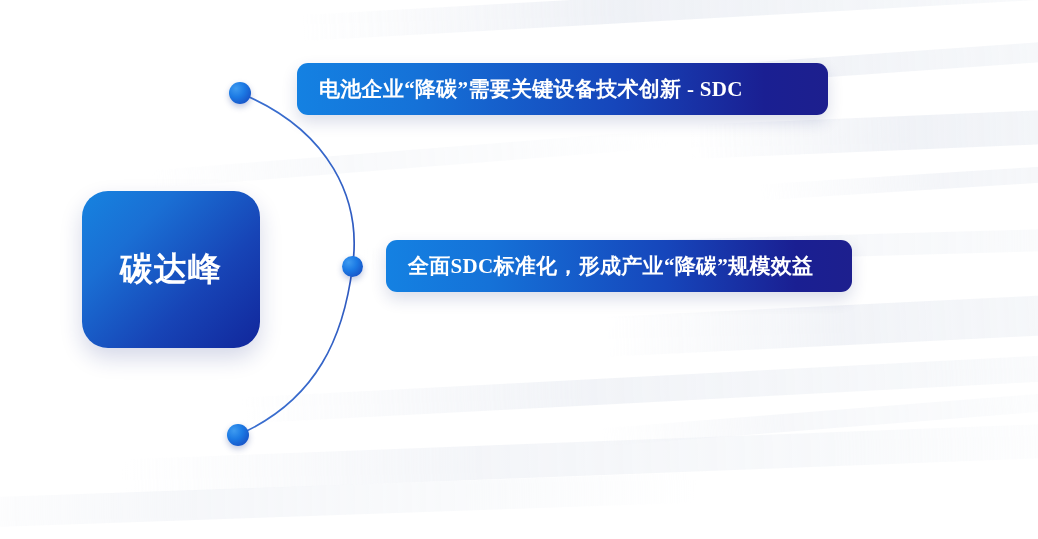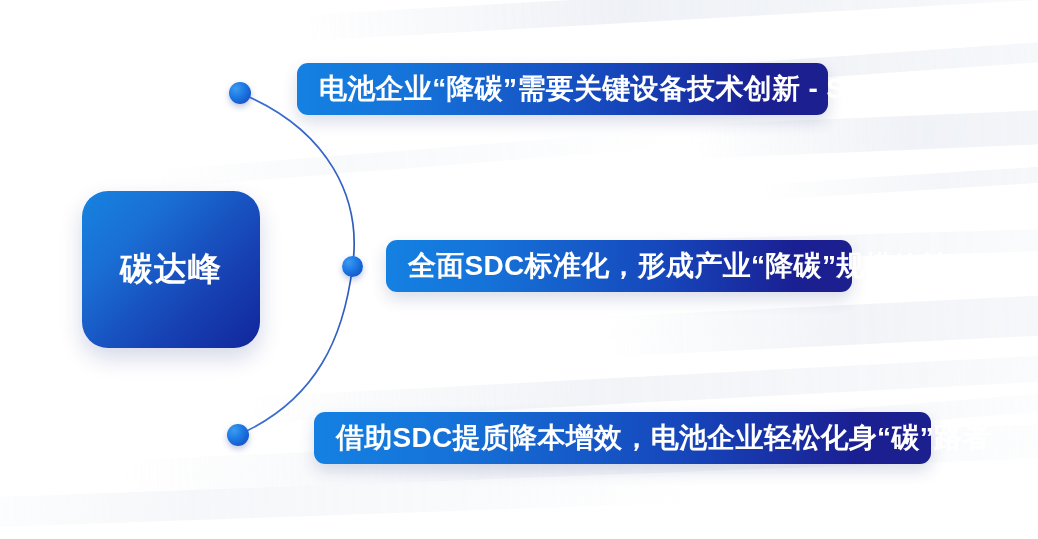--- a/index.html
+++ b/index.html
@@ -94,25 +94,26 @@
     position: absolute;
     height: 52px;
     border-radius: 11px;
     display: flex;
     align-items: center;
     box-shadow: 0 7px 16px rgba(25,45,120,0.16);
     background: linear-gradient(90deg, #1481e2 0%, #1572d8 22%, #1646bb 60%, #1a1f92 88%, #1d1f8e 100%);
   }
   .bar-label {
     color: #ffffff;
-    font-size: 28px;
+    font-size: 21px;
     font-weight: bold;
     letter-spacing: 0.3px;
     white-space: nowrap;
     padding: 0 22px;
+    font-family: Liberation Serif, serif;
   }
   .bar-1 { left: 297px; top: 63px;  width: 531px; }
   .bar-2 { left: 386px; top: 240px; width: 466px; }
   .bar-3 { left: 314px; top: 412px; width: 617px; }
 </style>
 </head>
 <body>
 
 <div id="stage">
 
@@ -150,17 +151,14 @@
   <div class="dot dot-3"></div>
 
   <div class="bar bar-1">
     <span class="bar-label">电池企业“降碳”需要关键设备技术创新 - SDC</span>
   </div>
 
   <div class="bar bar-2">
     <span class="bar-label">全面SDC标准化，形成产业“降碳”规模效益</span>
   </div>
 
-  <div class="bar bar-3">
-    <span class="bar-label">借助SDC提质降本增效，电池企业轻松化身“碳”路者</span>
-  </div>
 
 </div>
 
 </body></html>

